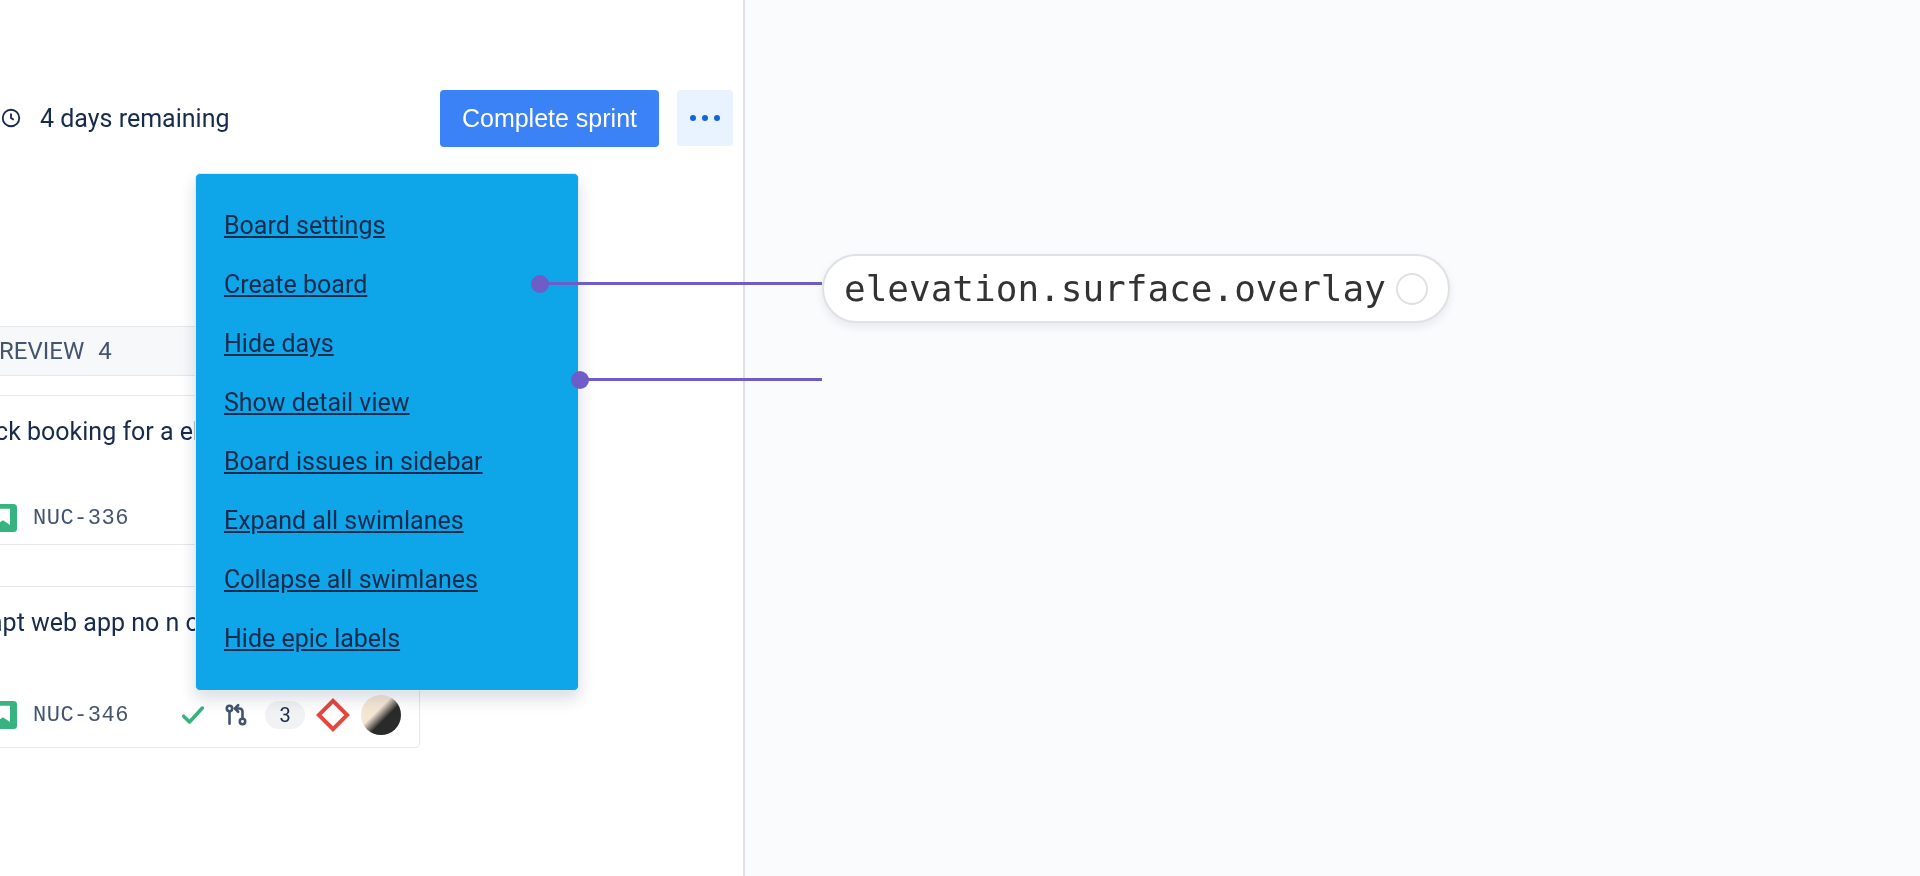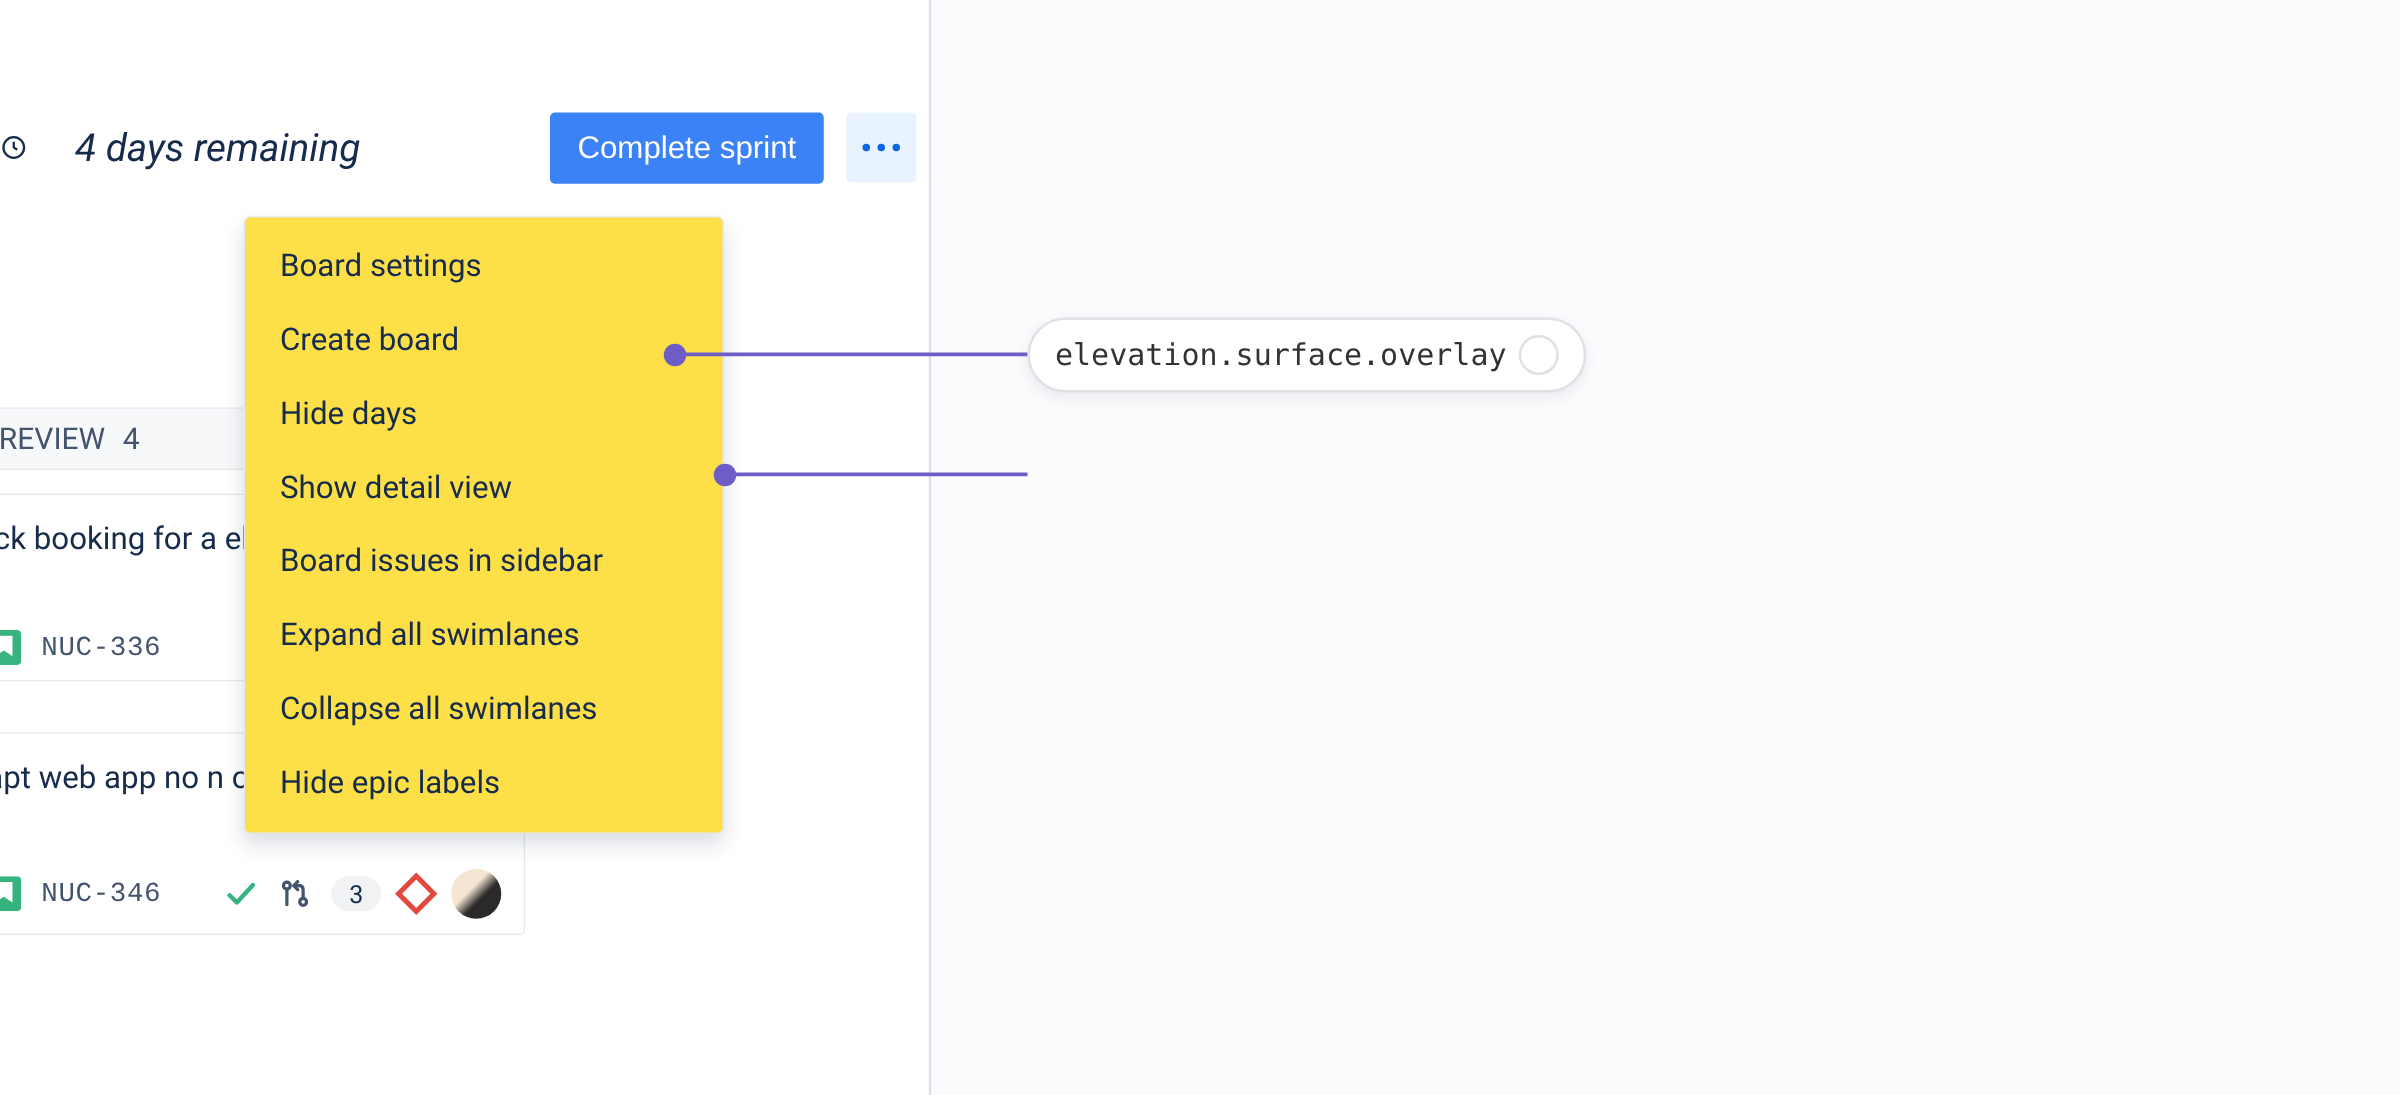--- a/index.html
+++ b/index.html
@@ -44,24 +44,23 @@
   }
 
   .clock-icon {
     margin-left: 0px;
     width: 22px;
     height: 22px;
     flex: none;
   }
 
   .remaining {
-    font-size: 31px;
+    font-size: 25px;
     color: #172B4D;
-    margin-left: 20px;
-    font-style: italic;
+    margin-left: 0;
   }
 
   .complete-btn {
     margin-left: auto;
     background: #3b82f6;
     color: #fff;
     border: none;
     border-radius: 4px;
     padding: 14px 22px;
     font-size: 25px;
@@ -91,26 +90,27 @@
     border-radius: 50%;
     background: #0C66E4;
   }
 
   
   .dropdown {
     position: absolute;
     left: 195px;
     top: 157px;
     width: 382px;
-    background: #fde047;
+    background: #0ea5e9;
     border: 1px solid #E5E7EB;
     border-radius: 5px;
     box-shadow: 0 8px 16px rgba(9,30,66,0.15);
-    padding: 10px 0;
+    padding: 22px 0;
     z-index: 50;
+    text-decoration: underline;
   }
   .dropdown li {
     list-style: none;
     padding: 15px 28px;
     font-size: 25px;
     color: #172B4D;
     cursor: pointer;
   }
 
   
@@ -215,21 +215,21 @@
   .chip {
     position:absolute;
     background:#FFFFFF;
     border:2px solid #DFE1E6;
     border-radius:999px;
     padding:12px 20px;
     display:flex;
     align-items:center;
     gap:10px;
     font-family: ui-monospace, SFMono-Regular, Menlo, monospace;
-    font-size:24px;
+    font-size:36px;
     color:#333;
     z-index:61;
     box-shadow:0 4px 10px rgba(9,30,66,0.08);
   }
   .chip .swatch {
     width:28px;height:28px;border-radius:50%;
     border:2px solid #DFE1E6;
     background:#FFFFFF;
     flex:none;
   }

